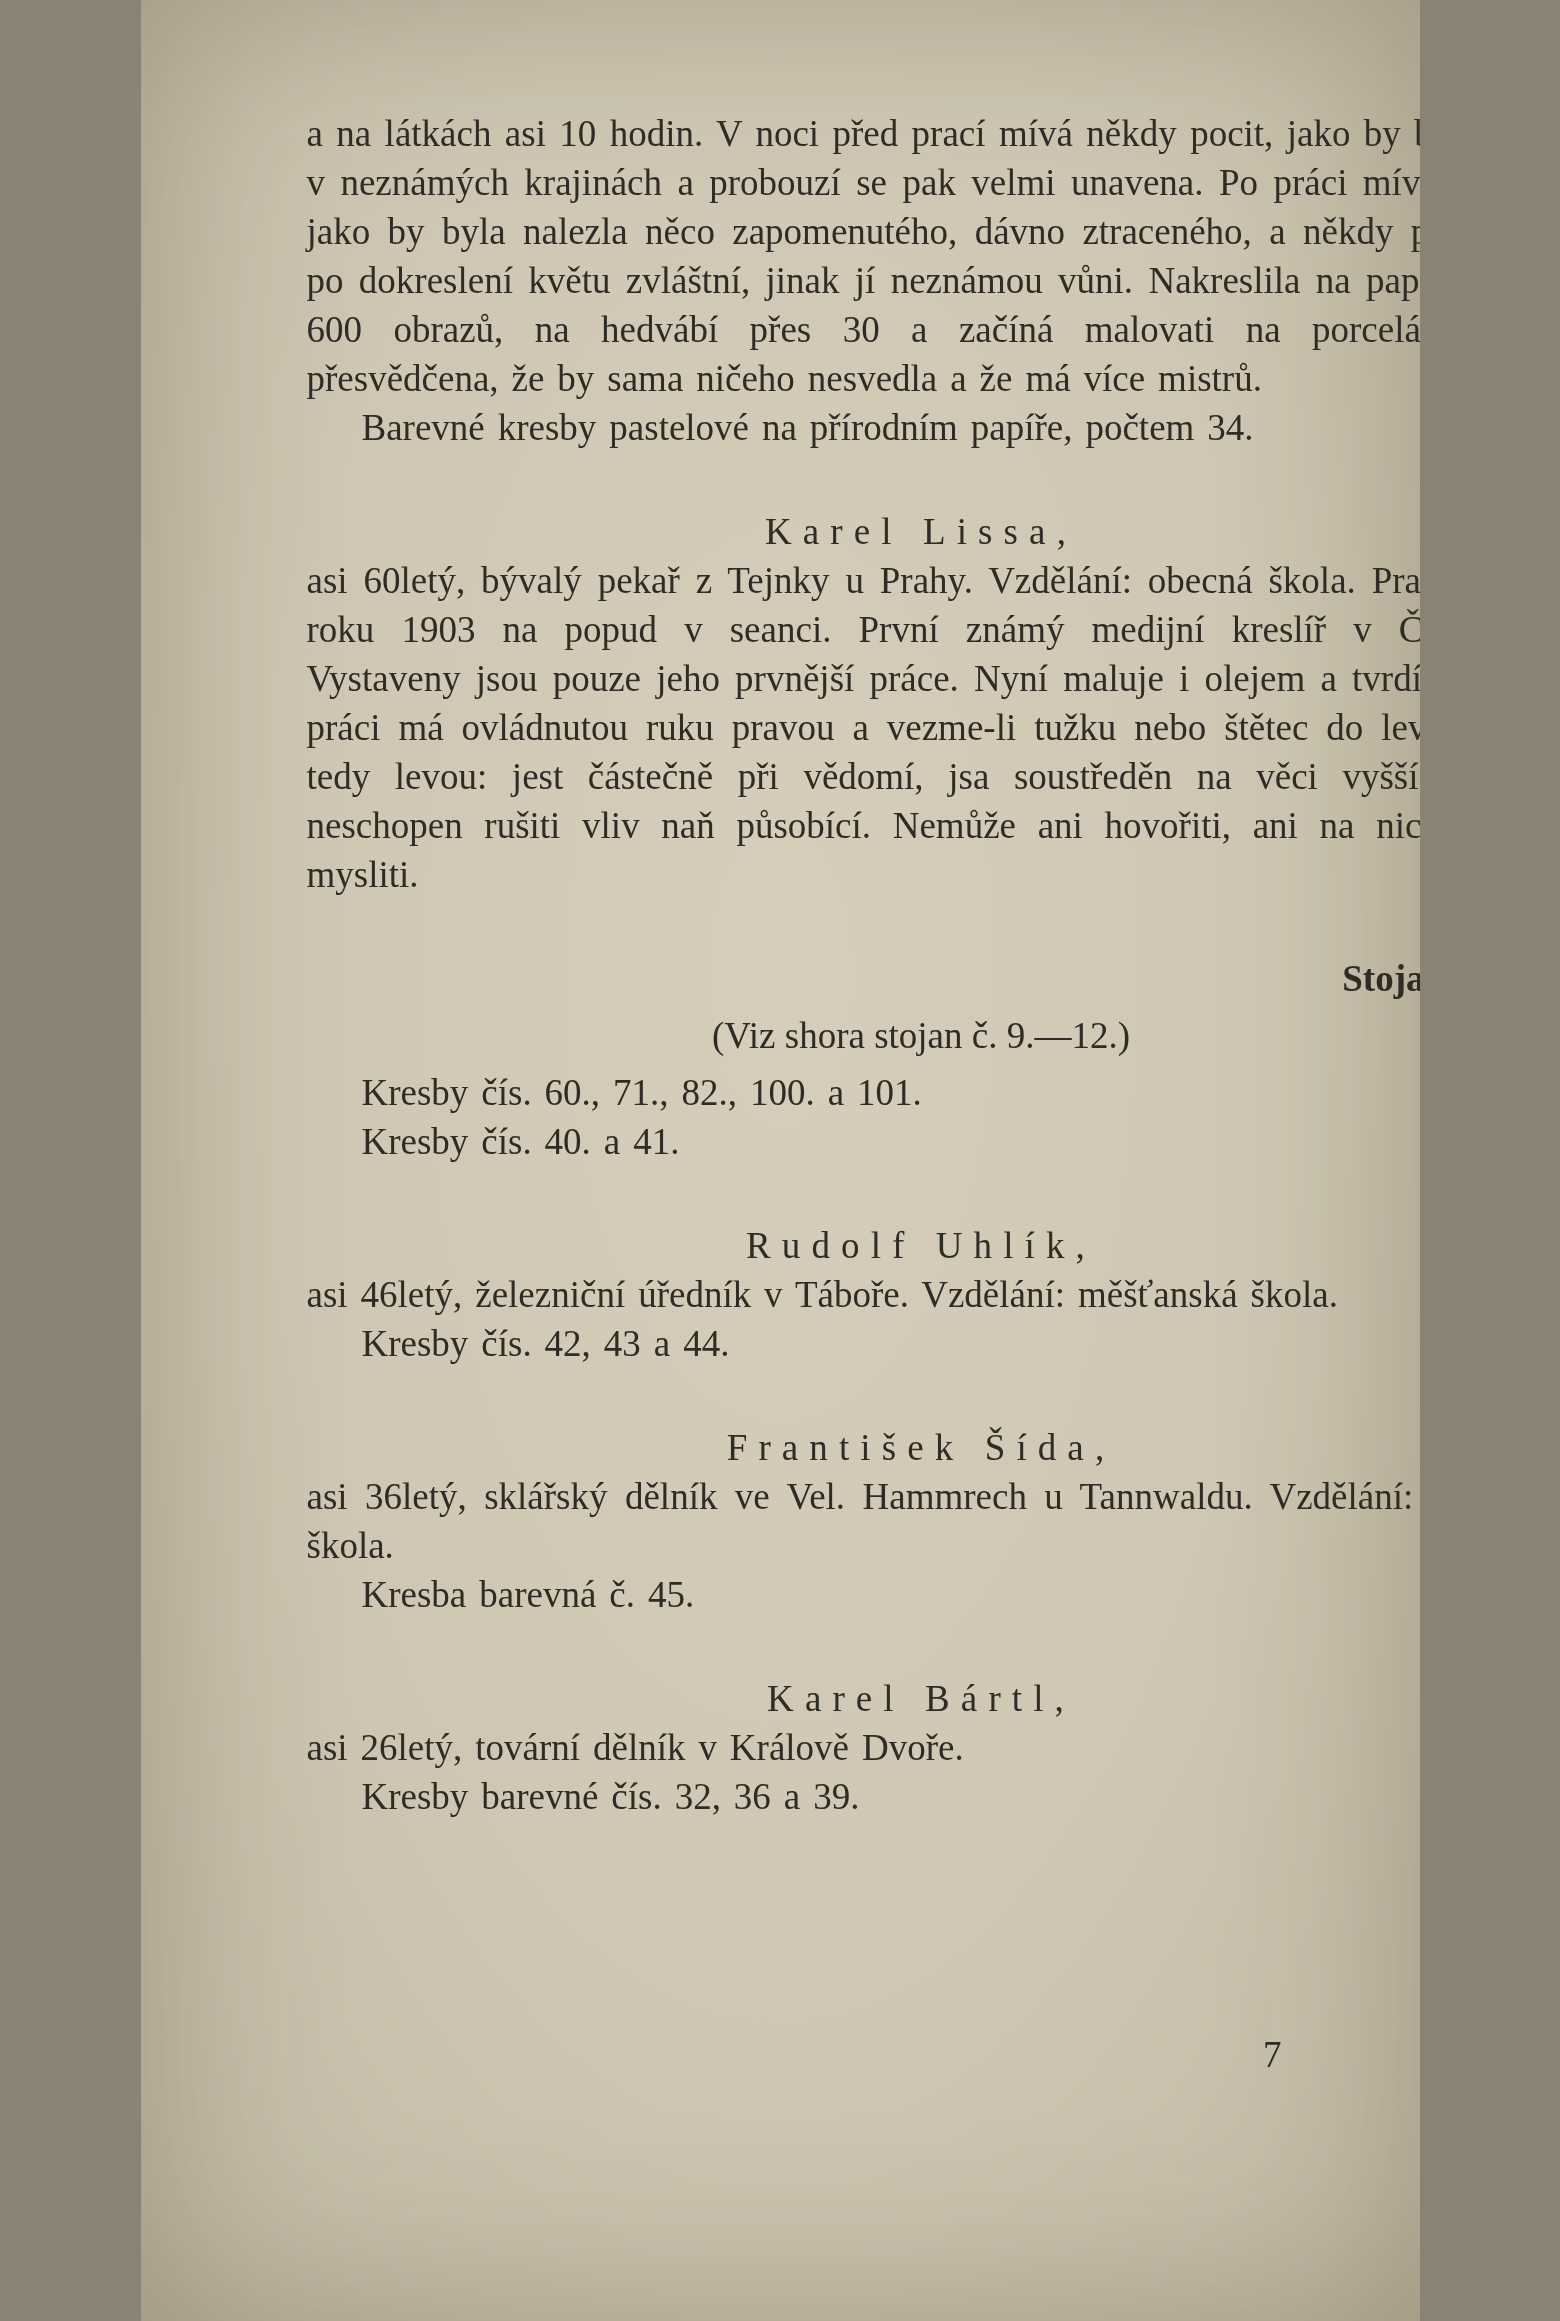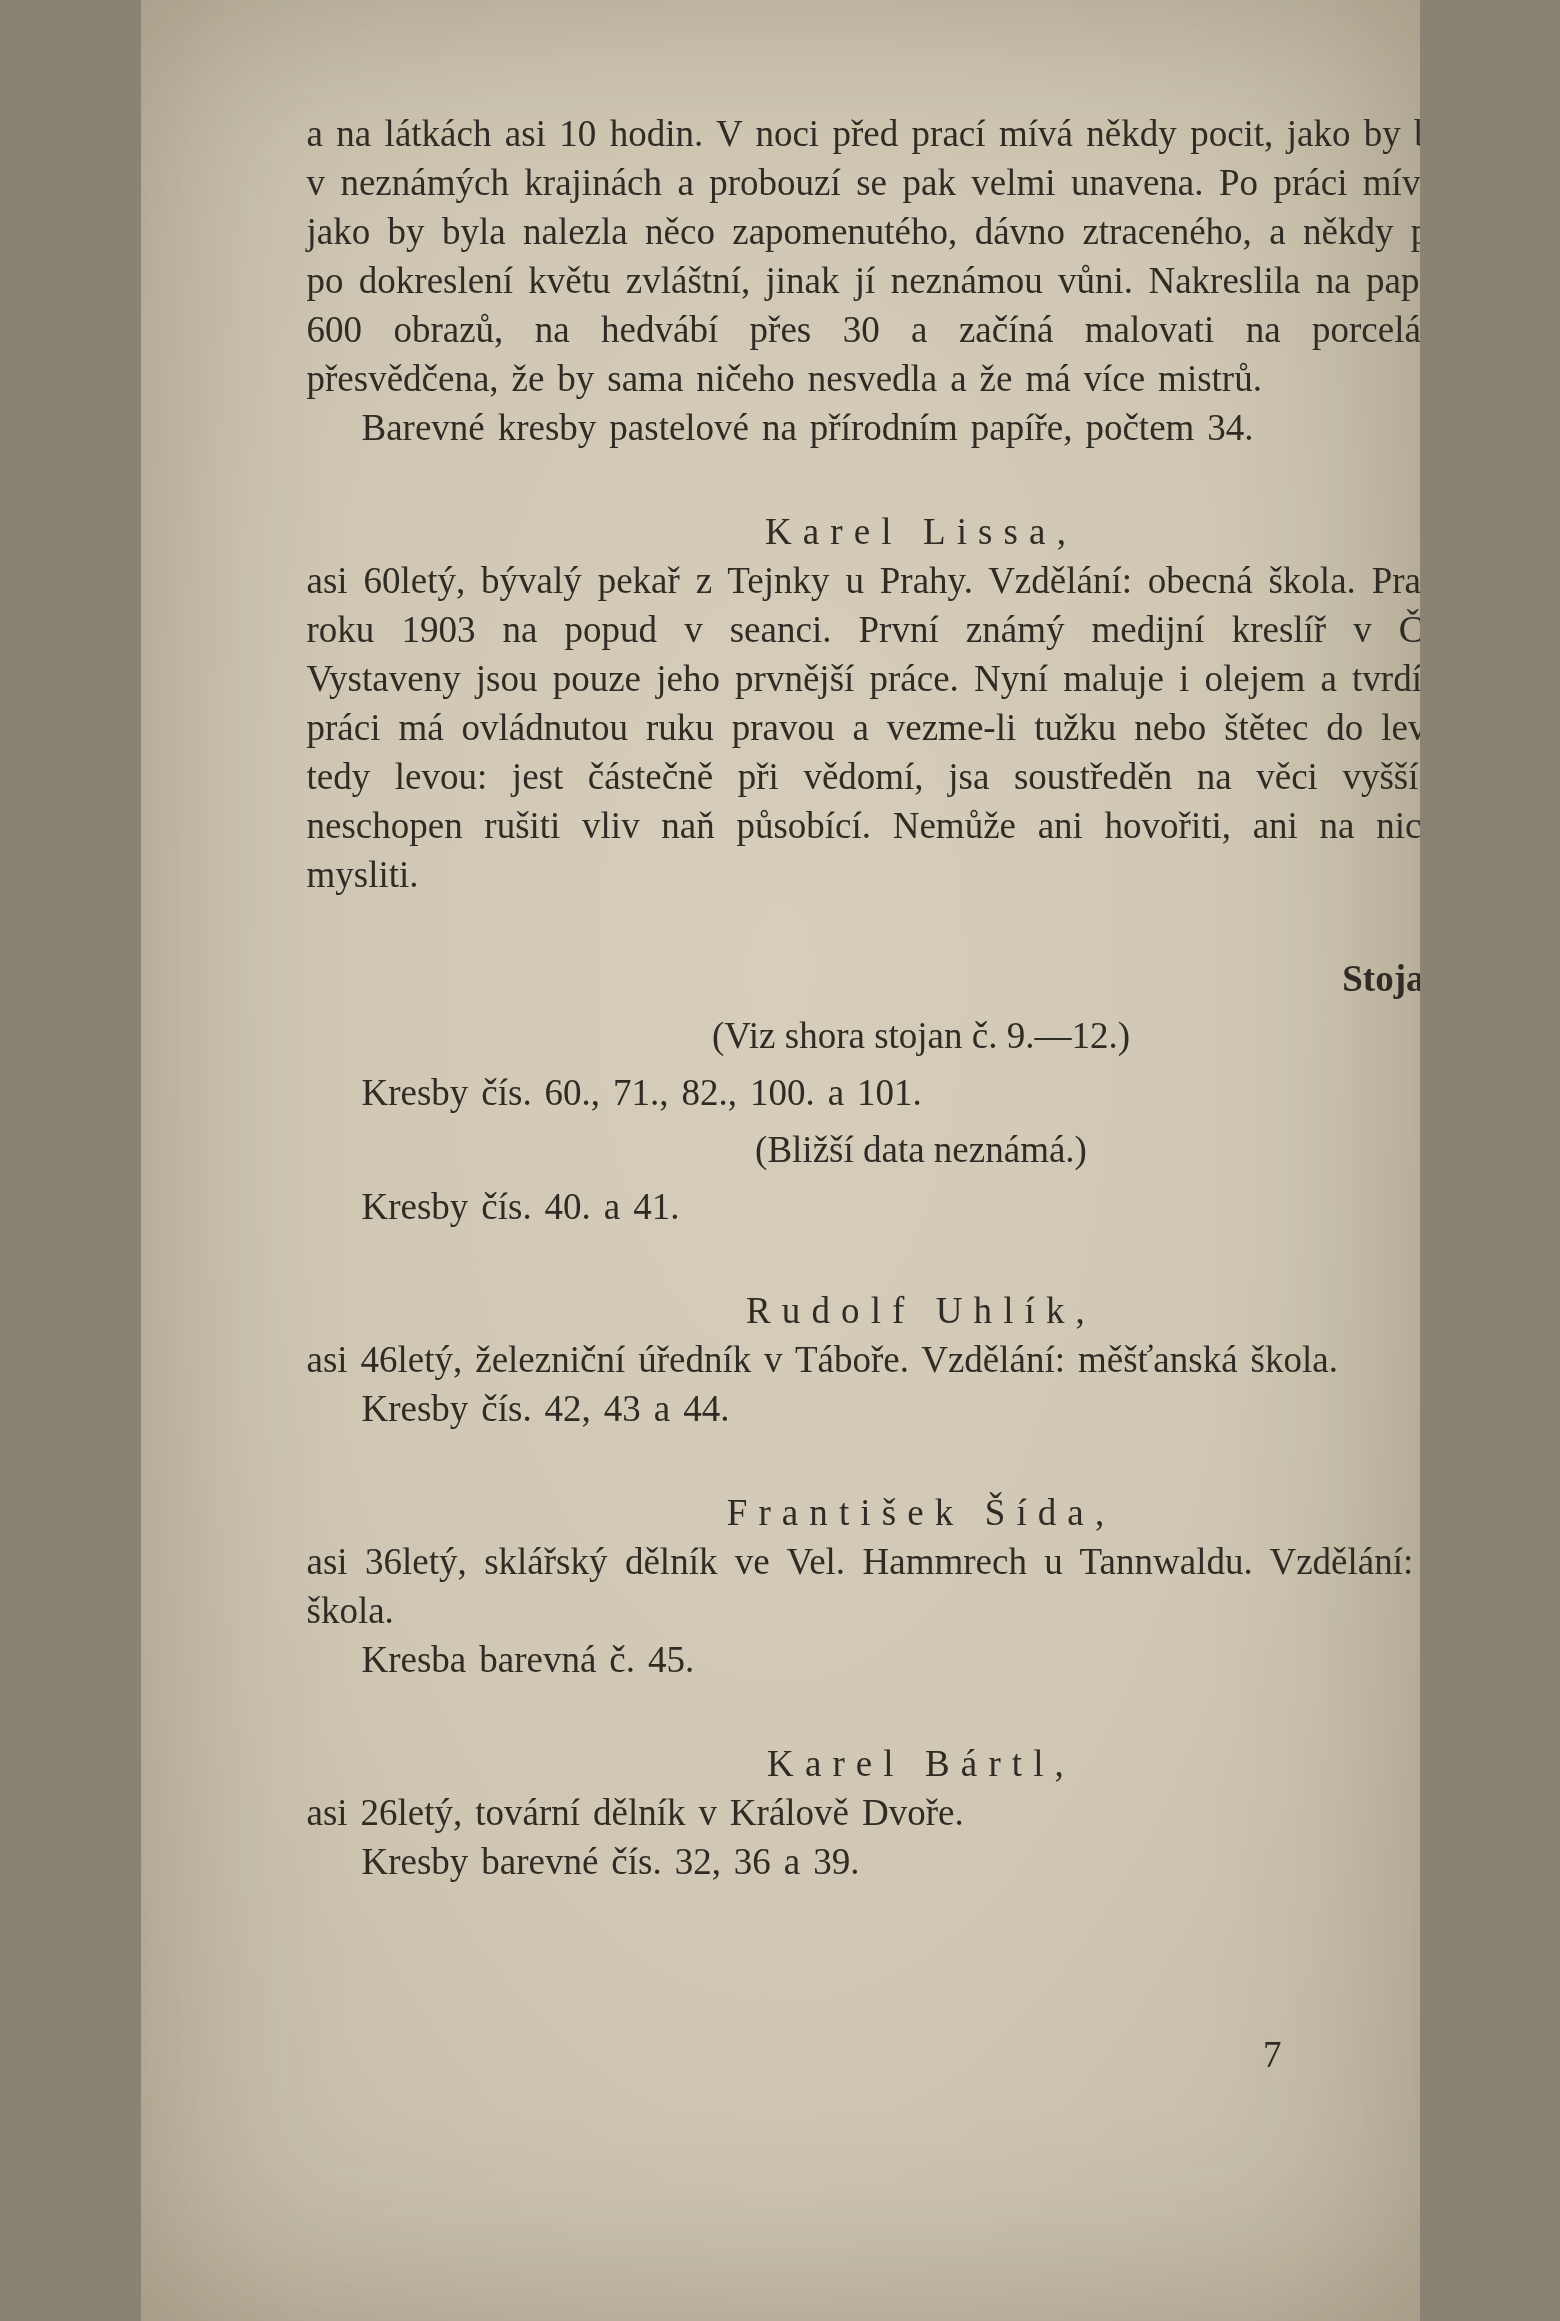--- a/index.html
+++ b/index.html
@@ -71,21 +71,20 @@
 
 <div class="scan">
   <div class="text-block" id="content">
       <div class="para">a na látkách asi 10 hodin. V noci před prací mívá někdy pocit, jako by bloudila v neznámých krajinách a probouzí se pak velmi unavena. Po práci mívá pocit, jako by byla nalezla něco zapomenutého, dávno ztraceného, a někdy pociťuje po dokreslení květu zvláštní, jinak jí neznámou vůni. Nakreslila na papíře přes 600 obrazů, na hedvábí přes 30 a začíná malovati na porcelán. Jest přesvědčena, že by sama ničeho nesvedla a že má více mistrů.</div>
       <div class="para indent">Barevné kresby pastelové na přírodním papíře, počtem 34.</div>
       <div class="space-before heading"><span class="spaced">Karel Lissa,</span></div>
       <div class="para">asi 60letý, bývalý pekař z Tejnky u Prahy. Vzdělání: obecná škola. Pracuje od roku 1903 na popud v seanci. První známý medijní kreslíř v Čechách. Vystaveny jsou pouze jeho prvnější práce. Nyní maluje i olejem a tvrdí, že při práci má ovládnutou ruku pravou a vezme-li tužku nebo štětec do levé ruky, tedy levou: jest částečně při vědomí, jsa soustředěn na věci vyšší a jest neschopen rušiti vliv naň působící. Nemůže ani hovořiti, ani na nic jiného mysliti.</div>
       <div class="space-before stand-label">Stojan č. 13.</div>
       <div class="centered">(Viz shora stojan č. 9.—12.)</div>
       <div class="para indent">Kresby čís. 60., 71., 82., 100. a 101.</div>
-      <div class="centered">(Bližší data neznámá.)</div>
       <div class="para indent">Kresby čís. 40. a 41.</div>
       <div class="space-before heading"><span class="spaced">Rudolf Uhlík,</span></div>
       <div class="para">asi 46letý, železniční úředník v Táboře. Vzdělání: měšťanská škola.</div>
       <div class="para indent">Kresby čís. 42, 43 a 44.</div>
       <div class="space-before heading"><span class="spaced">František Šída,</span></div>
       <div class="para">asi 36letý, sklářský dělník ve Vel. Hammrech u Tannwaldu. Vzdělání: obecná škola.</div>
       <div class="para indent">Kresba barevná č. 45.</div>
       <div class="space-before heading"><span class="spaced">Karel Bártl,</span></div>
       <div class="para">asi 26letý, tovární dělník v Králově Dvoře.</div>
       <div class="para indent">Kresby barevné čís. 32, 36 a 39.</div>

